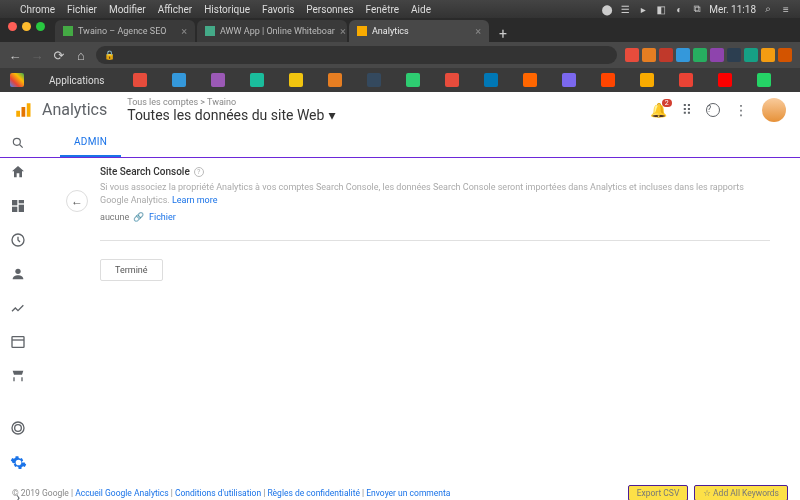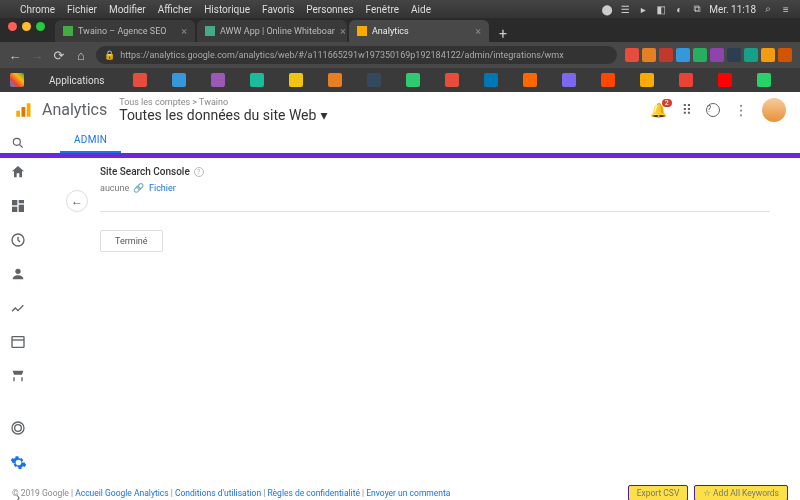--- a/index.html
+++ b/index.html
@@ -28,28 +28,28 @@
 .ext{width:14px;height:14px;border-radius:2px}
 
 .bm-bar{height:24px;background:#3a3a3a;display:flex;align-items:center;padding:0 10px;gap:25px}
 .bm-bar .bm{width:14px;height:14px;border-radius:2px;cursor:pointer}
 .bm-bar .label{color:#ddd;font-size:10px;margin-right:4px;cursor:pointer}
 
 .ga-header{height:36px;background:#fff;border-bottom:1px solid transparent;display:flex;align-items:center;padding:0 14px;gap:10px}
 .ga-logo{width:18px;height:18px}
 .ga-prod{color:#5f6368;font-size:16px;font-weight:400}
 .ga-crumb{color:#888;font-size:9px}
-.ga-head-mid{display:flex;flex-direction:column;margin-left:2px}
+.ga-head-mid{display:flex;flex-direction:column;margin-left:10px}
 .ga-head-title{color:#333;font-size:14px;display:flex;align-items:center;gap:4px;cursor:pointer}
 .ga-head-right{margin-left:auto;display:flex;align-items:center;gap:14px}
 .ga-head-right .hico{color:#5f6368;font-size:14px;cursor:pointer;position:relative}
 .badge{position:absolute;top:-3px;right:-4px;background:#d23f31;color:#fff;border-radius:7px;font-size:7px;padding:0 3px}
 .avatar{width:24px;height:24px;border-radius:50%;background:linear-gradient(#f9cb9c,#e69138)}
 
-.ga-tabs{height:30px;border-bottom:5px solid #6d28d9;display:flex;align-items:stretch;padding-left:60px}
+.ga-tabs{height:30px;border-bottom:1px solid #6d28d9;display:flex;align-items:stretch;padding-left:60px}
 .ga-tab{display:flex;align-items:center;padding:0 14px;font-size:10px;color:#5f6368;text-transform:uppercase;letter-spacing:.3px;cursor:pointer}
 .ga-tab.active{color:#1a73e8;border-bottom:2px solid #1a73e8}
 
 .ga-body{display:flex;height:calc(500px - 18px - 24px - 26px - 22px - 36px - 30px - 18px)}
 .ga-side{width:36px;background:#fff;border-right:0px solid #eee;display:flex;flex-direction:column;align-items:center;padding-top:6px;gap:18px}
 .ga-side .sico{color:#5f6368;font-size:14px;cursor:pointer;width:18px;height:18px;display:flex;align-items:center;justify-content:center}
 .ga-side .spacer{flex:1}
 .ga-side .gear-active{color:#1a73e8}
 .ga-main{flex:1;padding:8px 30px 8px 20px;position:relative}
 .back-btn{position:absolute;left:30px;top:32px;width:22px;height:22px;border:1px solid #ddd;border-radius:50%;background:#fff;display:flex;align-items:center;justify-content:center;color:#555;cursor:pointer;font-size:12px}
@@ -126,21 +126,20 @@
   <span class="newtab">+</span>
 </div>
 
 <div class="chrome-bar">
   <span class="nav-ico">←</span>
   <span class="nav-ico" style="color:#666">→</span>
   <span class="nav-ico">⟳</span>
   <span class="nav-ico">⌂</span>
   <div class="urlbar">
     <span class="lock">🔒</span>
-    <span>https://analytics.google.com/analytics/web/#/a111665291w197350169p192184122/admin/integrations/wmx</span>
   </div>
   <div class="ext-row">
     <span class="ext" style="background:#e74c3c"></span>
     <span class="ext" style="background:#e67e22"></span>
     <span class="ext" style="background:#c0392b"></span>
     <span class="ext" style="background:#3498db"></span>
     <span class="ext" style="background:#27ae60"></span>
     <span class="ext" style="background:#8e44ad"></span>
     <span class="ext" style="background:#2c3e50"></span>
     <span class="ext" style="background:#16a085"></span>
@@ -266,20 +265,24 @@
     <span class="sico" style="margin-bottom:0">›</span>
   </div>
 
   <div class="ga-main">
     <div class="back-btn">←</div>
     <div class="content">
       <div class="sc-sub">
         <span>Site Search Console</span>
         <span class="help-dot">?</span>
       </div>
+      <div class="sc-desc">
+        <span>Si vous associez la propriété Analytics à vos comptes Search Console, les données Search Console seront importées dans Analytics et incluses dans les rapports Google Analytics. </span>
+        <span class="lm">Learn more</span>
+      </div>
       <div class="sc-line">
         <span>aucune</span>
         <span class="link-ico">🔗</span>
         <span class="add">Fichier</span>
       </div>
       <div class="sep"></div>
       <span class="done-btn">Terminé</span>
     </div>
   </div>
 </div>

